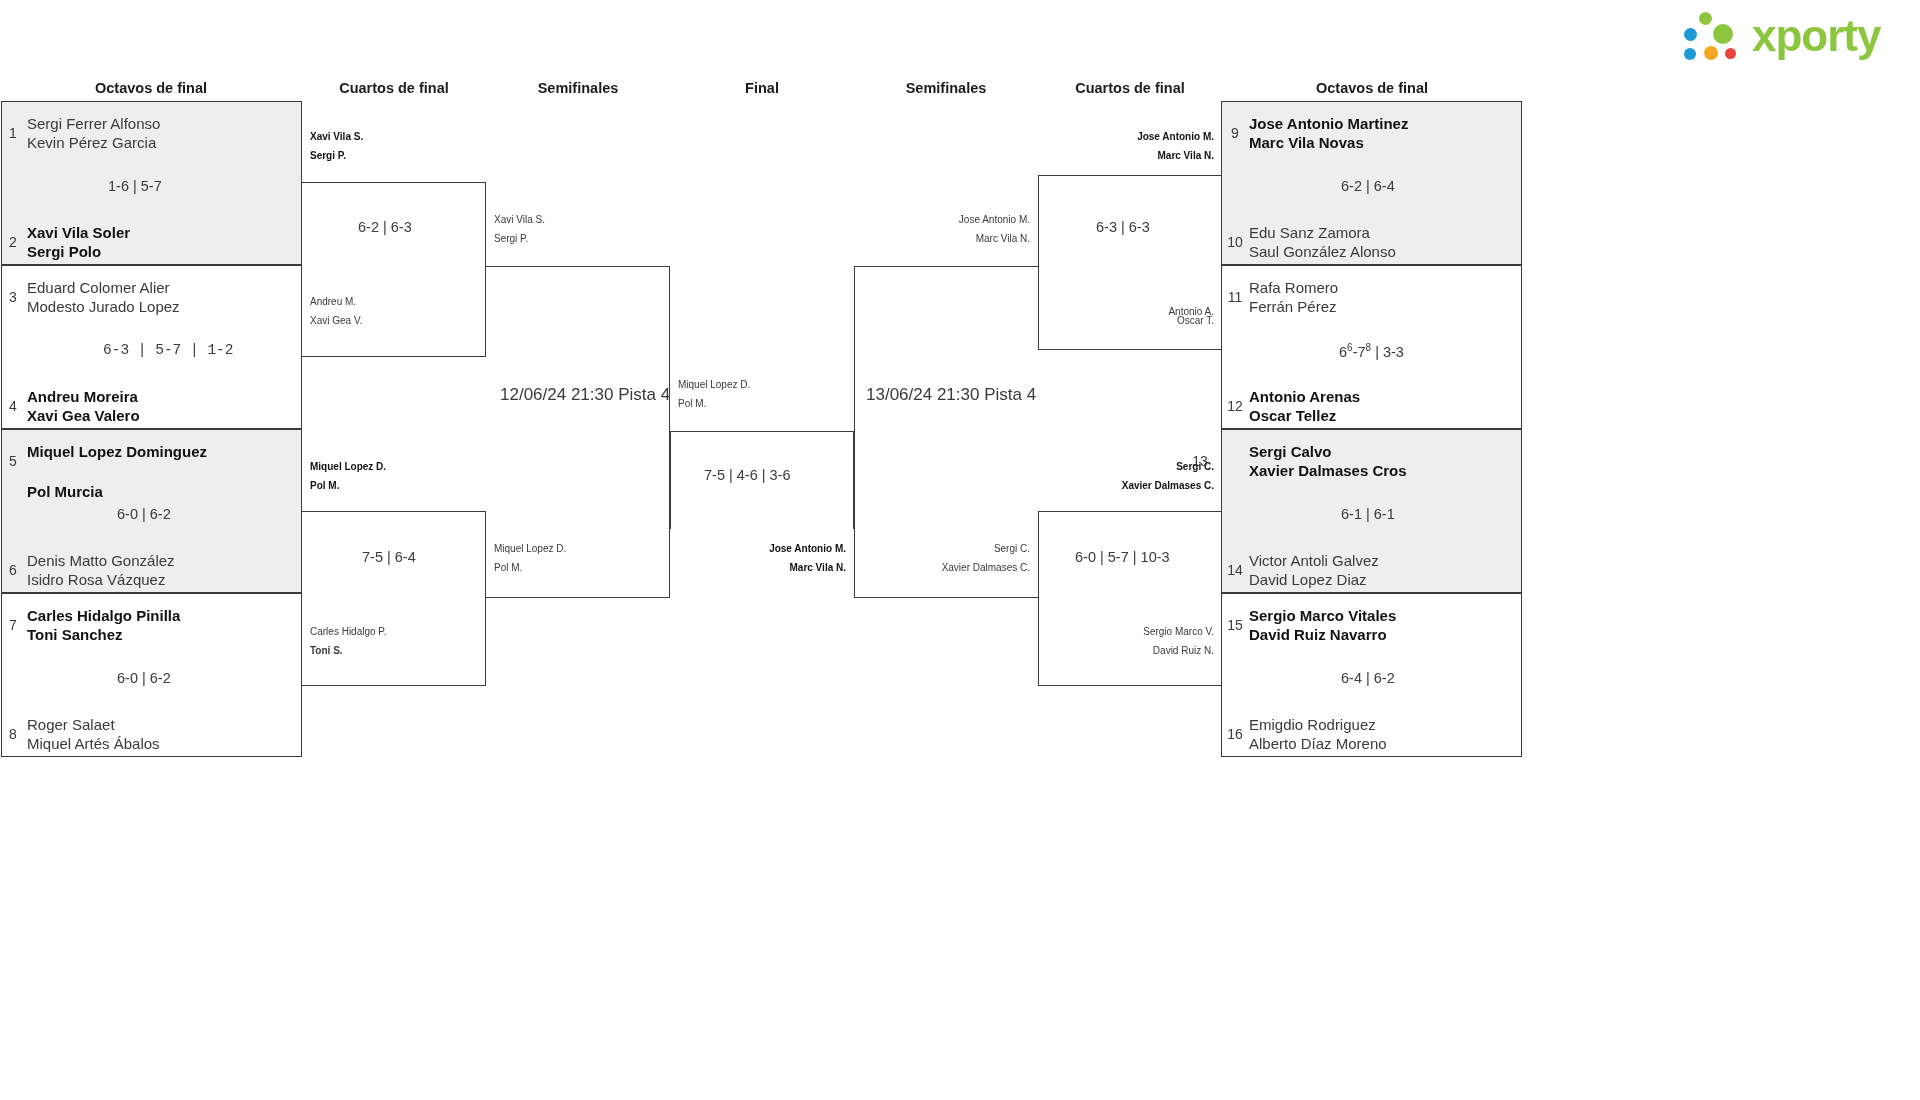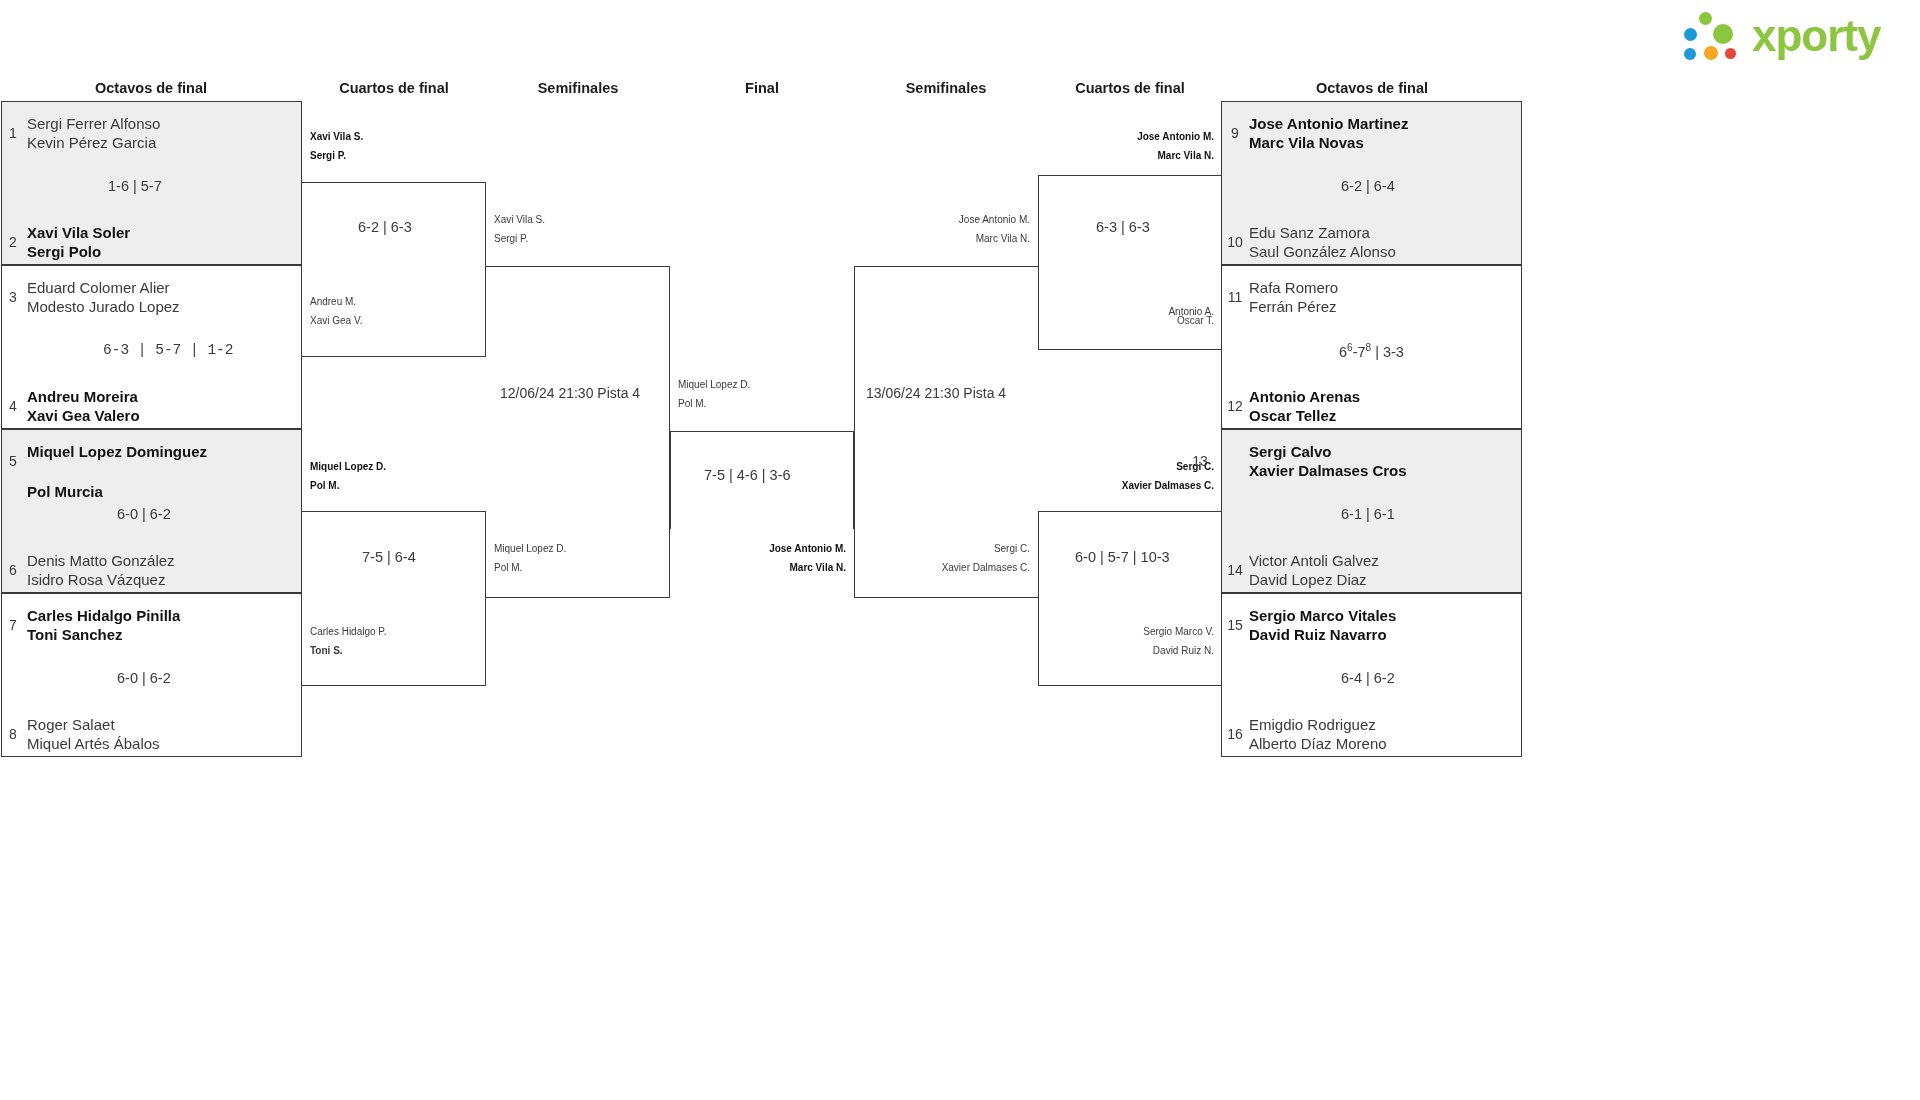--- a/index.html
+++ b/index.html
@@ -70,21 +70,21 @@
 
   
   .adv {
     position: absolute; font-size: 10px; line-height: 19px;
     color: #3a3a3a; white-space: nowrap;
   }
   .adv.win { font-weight: 700; color: #121212; }
   .adv.right { text-align: right; }
 
   .meta {
-    position: absolute; font-size: 14px; color: #3a3a3a; white-space: nowrap;
+    position: absolute; font-size: 17px; color: #3a3a3a; white-space: nowrap;
   }
 </style>
 </head>
 <body>
 
 <div id="root">
 
 
   <div class="logo">
     <div class="logo-dots">

